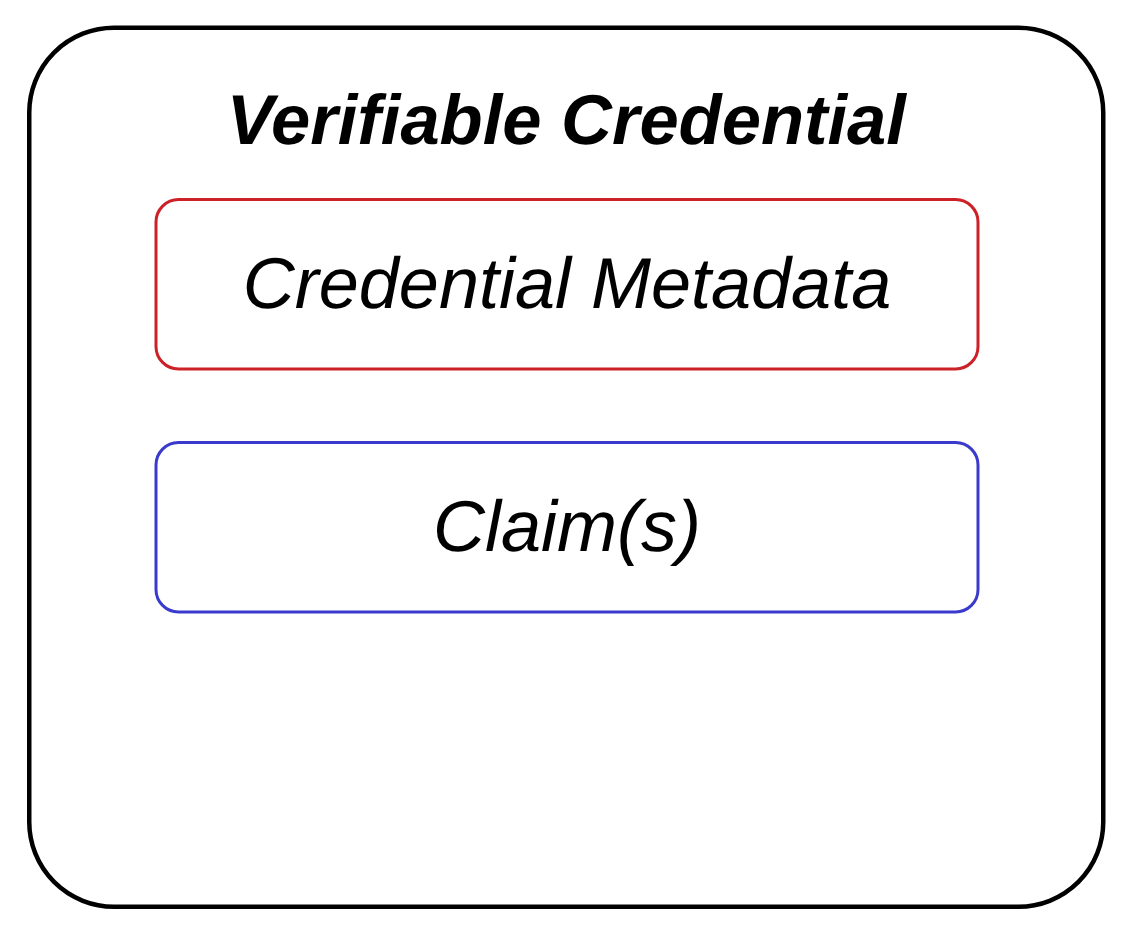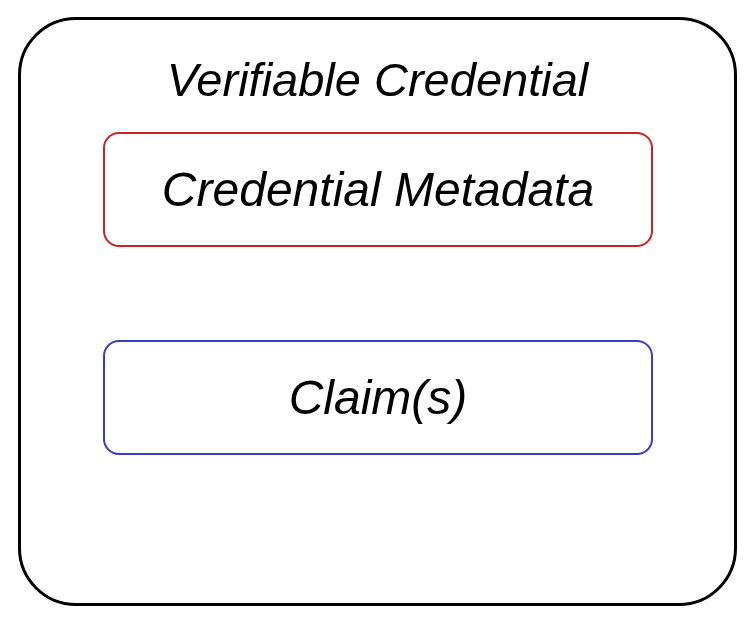--- a/index.html
+++ b/index.html
@@ -26,41 +26,41 @@
     box-sizing: border-box;
     background: #ffffff;
   }
   .diagram-title {
     position: absolute;
     left: 0;
     top: 52px;
     width: 100%;
     text-align: center;
     font-size: 47px;
-    font-weight: normal;
+    font-weight: bold;
     font-style: italic;
     color: #000000;
     letter-spacing: 0px;
     white-space: nowrap;
   }
   .component-box {
     position: absolute;
     left: 103px;
     width: 550px;
     height: 115px;
     border: 2.5px solid #000000; 
     border-radius: 16px;
     box-sizing: border-box;
     background: #ffffff;
     display: flex;
     align-items: center;
     justify-content: center;
   }
   .component-box.metadata { top: 132px; }
-  .component-box.claims   { top: 294px; margin-top: 46px; }
+  .component-box.claims   { top: 294px; }
   .component-box.proofs   { top: 454px; height: 114px; }
   .component-label {
     font-size: 48px;
     font-style: italic;
     font-weight: normal;
     color: #000000;
     white-space: nowrap;
   }
 </style>
 </head>

